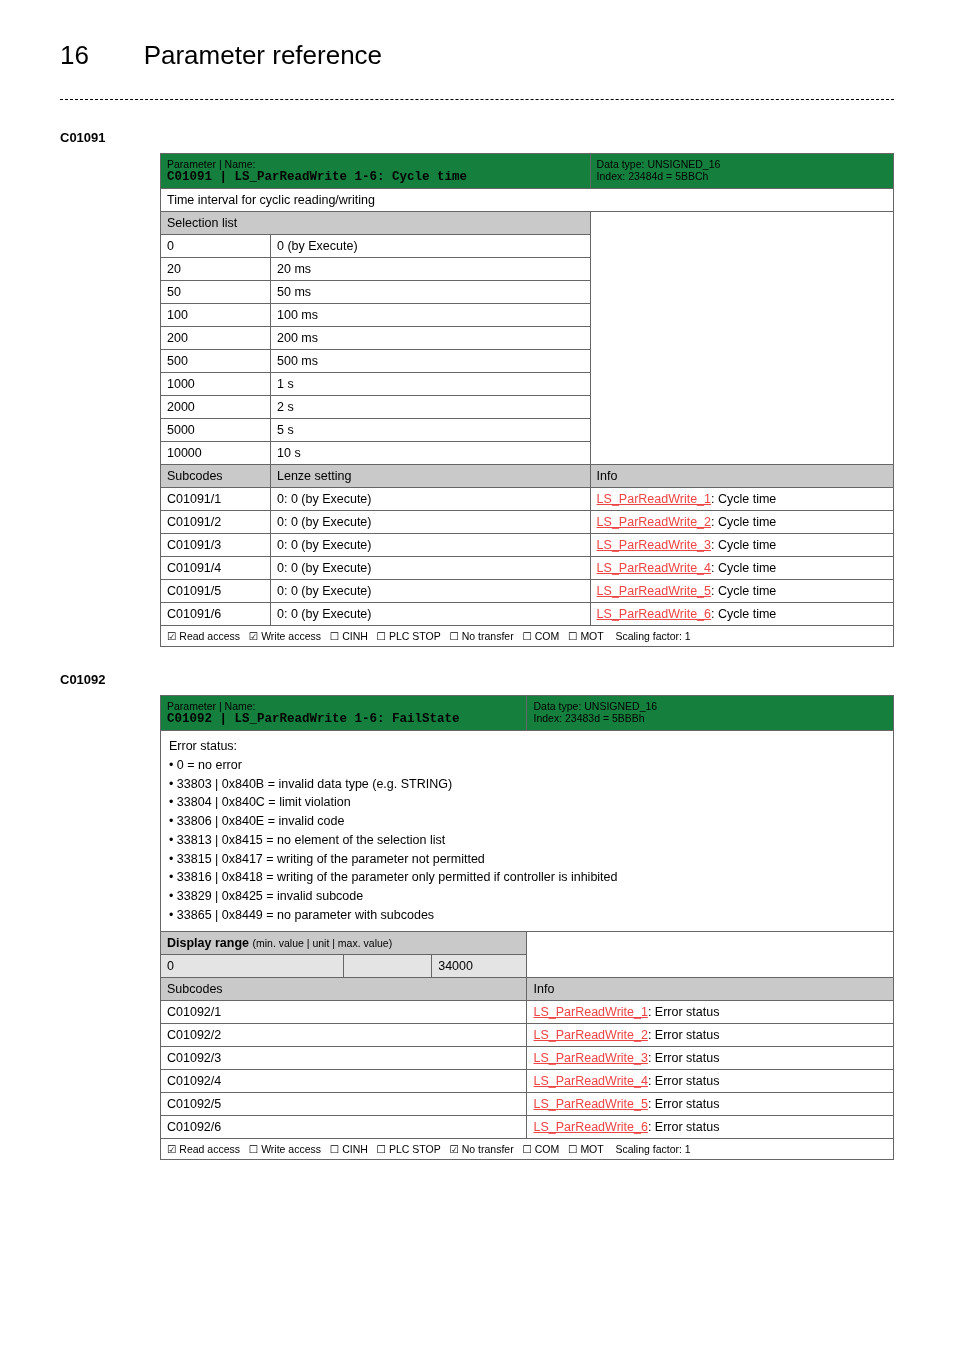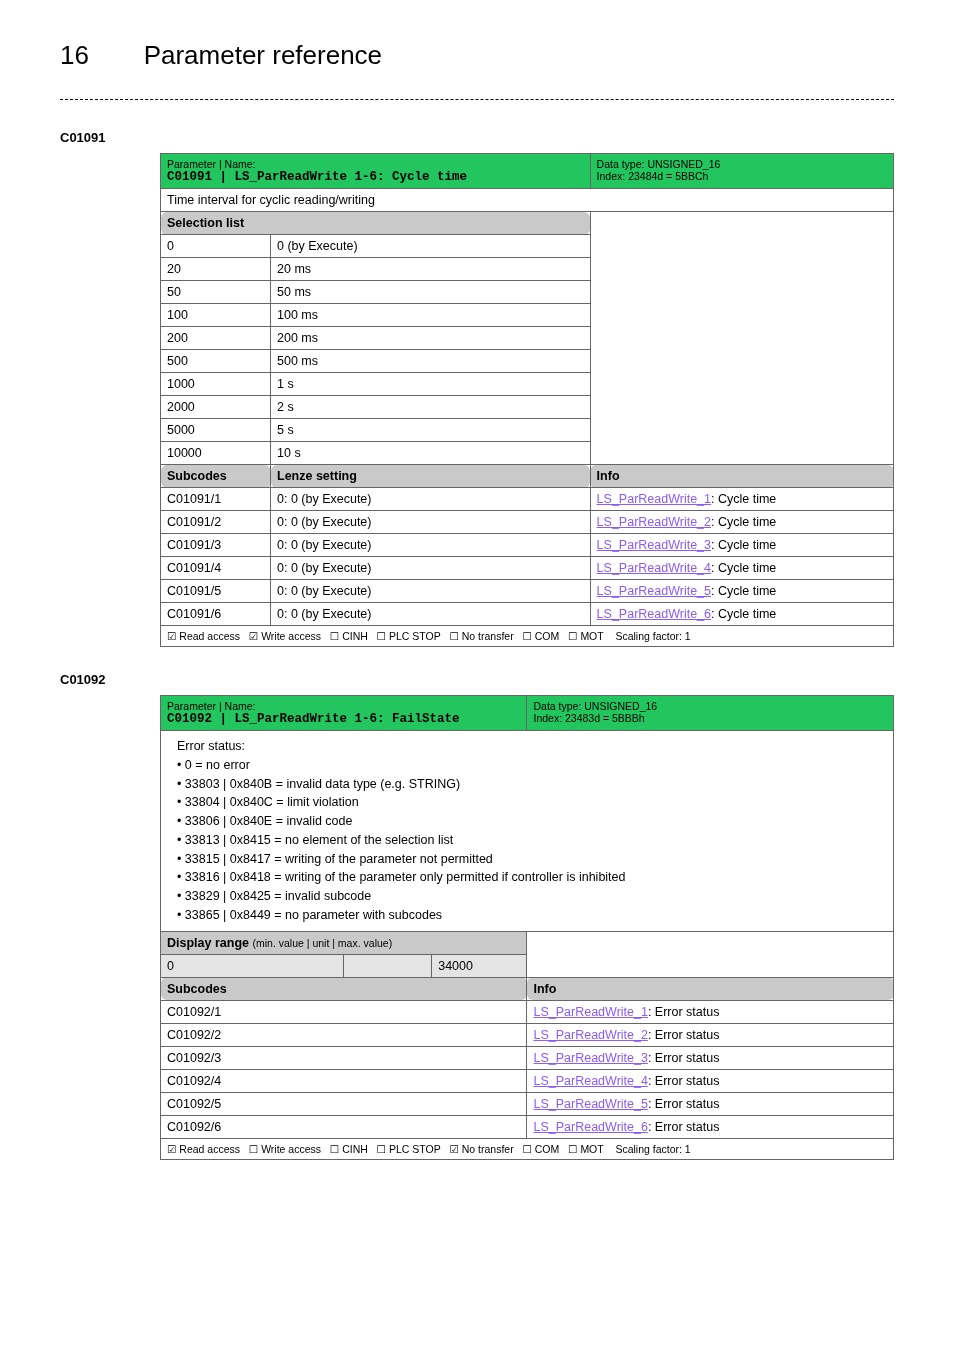--- a/index.html
+++ b/index.html
@@ -35,42 +35,41 @@
     width: 100%;
     font-size: 12.5px;
   }
   table.param td, table.param th {
     border: 1px solid #666;
     padding: 4px 6px;
     vertical-align: top;
     text-align: left;
   }
   .hdr-row td {
-    background: #22c55e;
+    background: #15803d;
     color: #000;
     border: 1px solid #666;
     margin-left: 20px;
   }
   .hdr-label { font-size: 10.5px; }
   .hdr-name { font-size: 12.5px; font-weight: bold; font-family: Liberation Mono, monospace; }
   .hdr-datatype { font-size: 10.5px; text-align: right; }
   .section-row td {
     background: #c9c9c9;
-    font-weight: bold;
-    border-radius: 6px;
+    font-weight: normal;
   }
   .num-cell { text-align: right; width: 110px; }
-  a.link { color: #8b5cf6; text-decoration: underline; }
+  a.link { color: #ef4444; text-decoration: underline; }
   .access-row td {
     font-size: 10.5px;
     background: #fff;
     margin-top: 36px;
   }
   .checkbox { font-family: "Segoe UI Symbol", Arial; }
-  .desc-cell { padding: 6px 16px !important; line-height: 1.5; }
+  .desc-cell { padding: 6px 8px !important; line-height: 1.5; }
   .display-range-row td { background: #c9c9c9; }
   .display-range-label { font-weight: bold; }
   .display-range-sub { font-size: 10.5px; font-weight: normal; }
   .dr-val { background: #e4e4e4 !important; }
 </style>
 </head>
 <body>
 
 <div class="header-block">
   <div>

